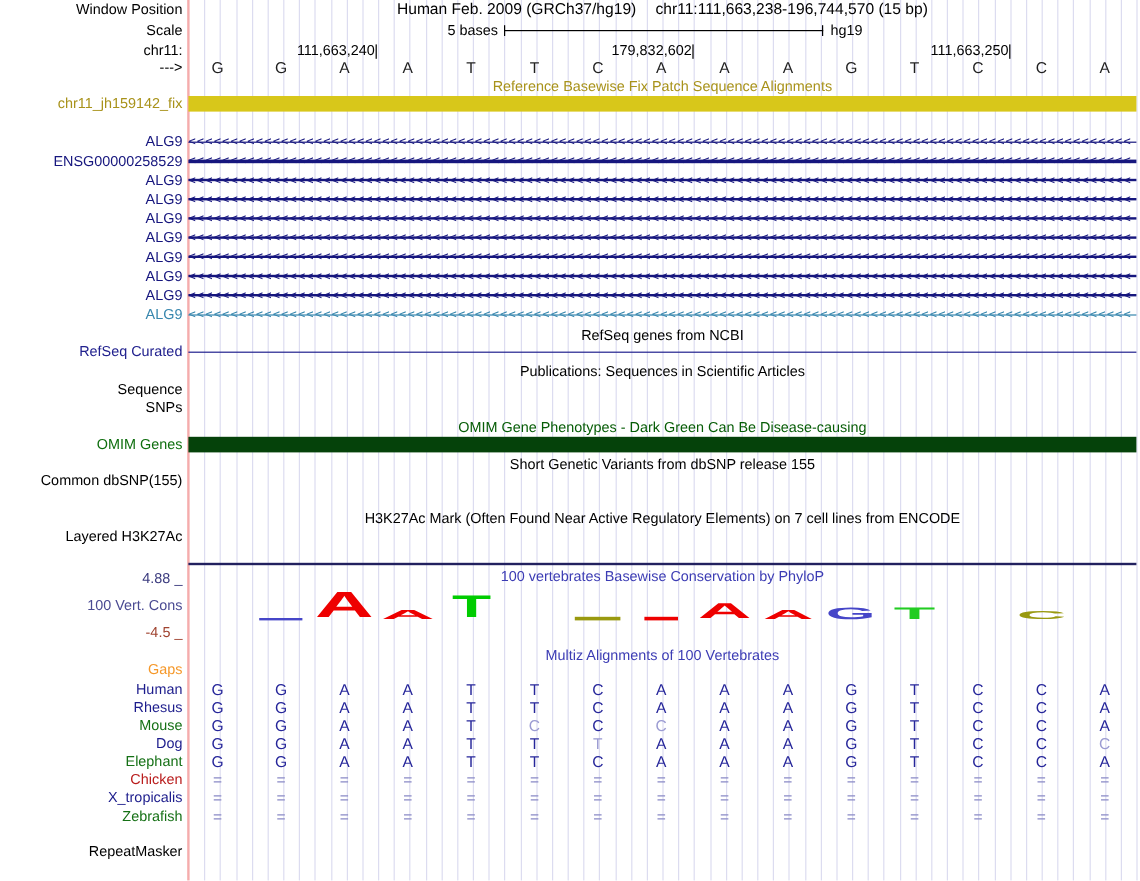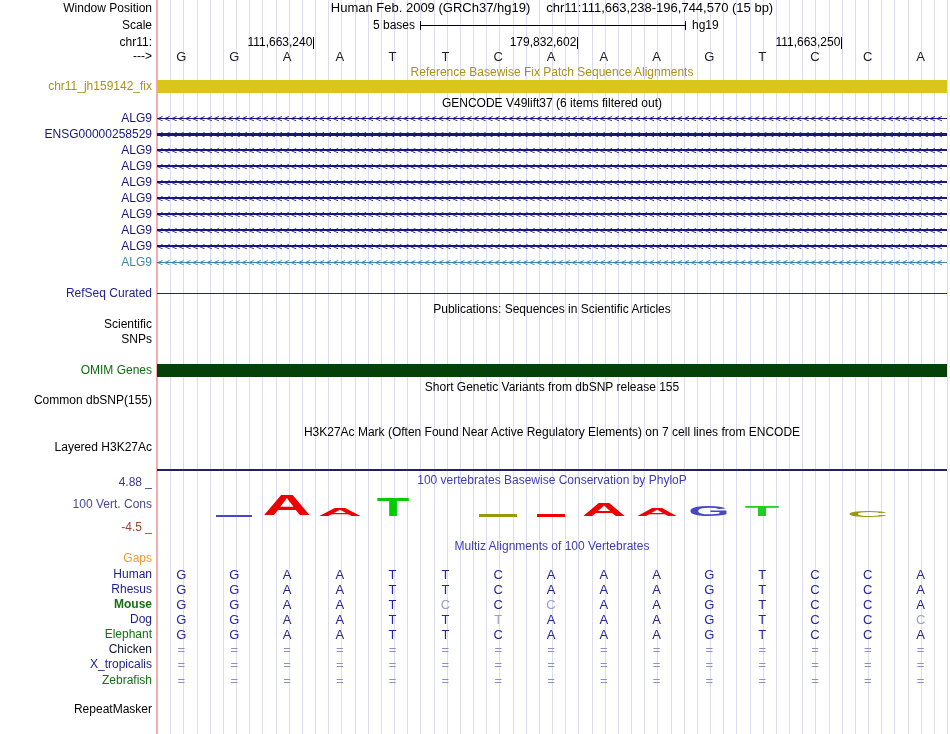--- a/index.html
+++ b/index.html
@@ -44,29 +44,30 @@
   <div class="scalebar-tick" style="left:685px;top:21px;"></div>
   <div class="abs z" style="left:692px;top:19px;font-size:12px;line-height:13px;">hg19</div>
 
   <div class="lbl z" style="top:36px;">chr11:</div>
   <div class="lbl z" style="top:50px;">---&gt;</div>
 
   <div class="center z" style="top:66px;color:#a8921a;">Reference Basewise Fix Patch Sequence Alignments</div>
   <div class="lbl z" style="top:80px;color:#a8921a;">chr11_jh159142_fix</div>
   <div class="bar" style="top:80px;height:13px;background:#d8c71a;"></div>
 
-  <div class="center z" style="top:97px;">GENCODE V49lift37 (6 items filtered out)</div>
-
+
+  <div class="center z" style="top:273px;">RefSeq genes from NCBI</div>
   <div class="lbl z" style="top:287px;color:#21218e;">RefSeq Curated</div>
   <div class="bar" style="top:293px;height:1px;background:#21218e;"></div>
 
   <div class="center z" style="top:303px;">Publications: Sequences in Scientific Articles</div>
-  <div class="lbl z" style="top:318px;">Scientific</div>
+  <div class="lbl z" style="top:318px;">Sequence</div>
   <div class="lbl z" style="top:333px;">SNPs</div>
 
+  <div class="center z" style="top:350px;color:#065c06;">OMIM Gene Phenotypes - Dark Green Can Be Disease-causing</div>
   <div class="lbl z" style="top:364px;color:#0e6e0e;">OMIM Genes</div>
   <div class="bar" style="top:364px;height:13px;background:#05420a;"></div>
 
   <div class="center z" style="top:381px;">Short Genetic Variants from dbSNP release 155</div>
   <div class="lbl z" style="top:394px;">Common dbSNP(155)</div>
 
   <div class="center z" style="top:426px;">H3K27Ac Mark (Often Found Near Active Regulatory Elements) on 7 cell lines from ENCODE</div>
   <div class="lbl z" style="top:441px;">Layered H3K27Ac</div>
   <div class="bar" style="top:469px;height:2px;background:#22215f;"></div>
 
@@ -230,21 +231,21 @@
     <div class="mz-base" style="left: 445.4px; top: 583px; color: rgb(38, 38, 154);">T</div>
     <div class="mz-base" style="left: 498.2px; top: 583px; color: rgb(38, 38, 154);">C</div>
     <div class="mz-base" style="left: 551px; top: 583px; color: rgb(38, 38, 154);">A</div>
     <div class="mz-base" style="left: 603.8px; top: 583px; color: rgb(38, 38, 154);">A</div>
     <div class="mz-base" style="left: 656.6px; top: 583px; color: rgb(38, 38, 154);">A</div>
     <div class="mz-base" style="left: 709.4px; top: 583px; color: rgb(38, 38, 154);">G</div>
     <div class="mz-base" style="left: 762.2px; top: 583px; color: rgb(38, 38, 154);">T</div>
     <div class="mz-base" style="left: 815px; top: 583px; color: rgb(38, 38, 154);">C</div>
     <div class="mz-base" style="left: 867.8px; top: 583px; color: rgb(38, 38, 154);">C</div>
     <div class="mz-base" style="left: 920.6px; top: 583px; color: rgb(38, 38, 154);">A</div>
-    <div class="lbl z" style="top: 598px; color: rgb(21, 112, 21); font-weight: bold;">Mouse</div>
+    <div class="lbl z" style="top: 598px; color: rgb(21, 112, 21);">Mouse</div>
     <div class="mz-base" style="left: 181.4px; top: 598px; color: rgb(38, 38, 154);">G</div>
     <div class="mz-base" style="left: 234.2px; top: 598px; color: rgb(38, 38, 154);">G</div>
     <div class="mz-base" style="left: 287px; top: 598px; color: rgb(38, 38, 154);">A</div>
     <div class="mz-base" style="left: 339.8px; top: 598px; color: rgb(38, 38, 154);">A</div>
     <div class="mz-base" style="left: 392.6px; top: 598px; color: rgb(38, 38, 154);">T</div>
     <div class="mz-base" style="left: 445.4px; top: 598px; color: rgb(155, 155, 210);">C</div>
     <div class="mz-base" style="left: 498.2px; top: 598px; color: rgb(38, 38, 154);">C</div>
     <div class="mz-base" style="left: 551px; top: 598px; color: rgb(155, 155, 210);">C</div>
     <div class="mz-base" style="left: 603.8px; top: 598px; color: rgb(38, 38, 154);">A</div>
     <div class="mz-base" style="left: 656.6px; top: 598px; color: rgb(38, 38, 154);">A</div>
@@ -278,21 +279,21 @@
     <div class="mz-base" style="left: 445.4px; top: 628px; color: rgb(38, 38, 154);">T</div>
     <div class="mz-base" style="left: 498.2px; top: 628px; color: rgb(38, 38, 154);">C</div>
     <div class="mz-base" style="left: 551px; top: 628px; color: rgb(38, 38, 154);">A</div>
     <div class="mz-base" style="left: 603.8px; top: 628px; color: rgb(38, 38, 154);">A</div>
     <div class="mz-base" style="left: 656.6px; top: 628px; color: rgb(38, 38, 154);">A</div>
     <div class="mz-base" style="left: 709.4px; top: 628px; color: rgb(38, 38, 154);">G</div>
     <div class="mz-base" style="left: 762.2px; top: 628px; color: rgb(38, 38, 154);">T</div>
     <div class="mz-base" style="left: 815px; top: 628px; color: rgb(38, 38, 154);">C</div>
     <div class="mz-base" style="left: 867.8px; top: 628px; color: rgb(38, 38, 154);">C</div>
     <div class="mz-base" style="left: 920.6px; top: 628px; color: rgb(38, 38, 154);">A</div>
-    <div class="lbl z" style="top: 643px; color: #0f172a;">Chicken</div>
+    <div class="lbl z" style="top: 643px; color: #b91c1c;">Chicken</div>
     <div class="mz-base" style="left: 181.4px; top: 643px; color: rgb(142, 142, 200);">=</div>
     <div class="mz-base" style="left: 234.2px; top: 643px; color: rgb(142, 142, 200);">=</div>
     <div class="mz-base" style="left: 287px; top: 643px; color: rgb(142, 142, 200);">=</div>
     <div class="mz-base" style="left: 339.8px; top: 643px; color: rgb(142, 142, 200);">=</div>
     <div class="mz-base" style="left: 392.6px; top: 643px; color: rgb(142, 142, 200);">=</div>
     <div class="mz-base" style="left: 445.4px; top: 643px; color: rgb(142, 142, 200);">=</div>
     <div class="mz-base" style="left: 498.2px; top: 643px; color: rgb(142, 142, 200);">=</div>
     <div class="mz-base" style="left: 551px; top: 643px; color: rgb(142, 142, 200);">=</div>
     <div class="mz-base" style="left: 603.8px; top: 643px; color: rgb(142, 142, 200);">=</div>
     <div class="mz-base" style="left: 656.6px; top: 643px; color: rgb(142, 142, 200);">=</div>

